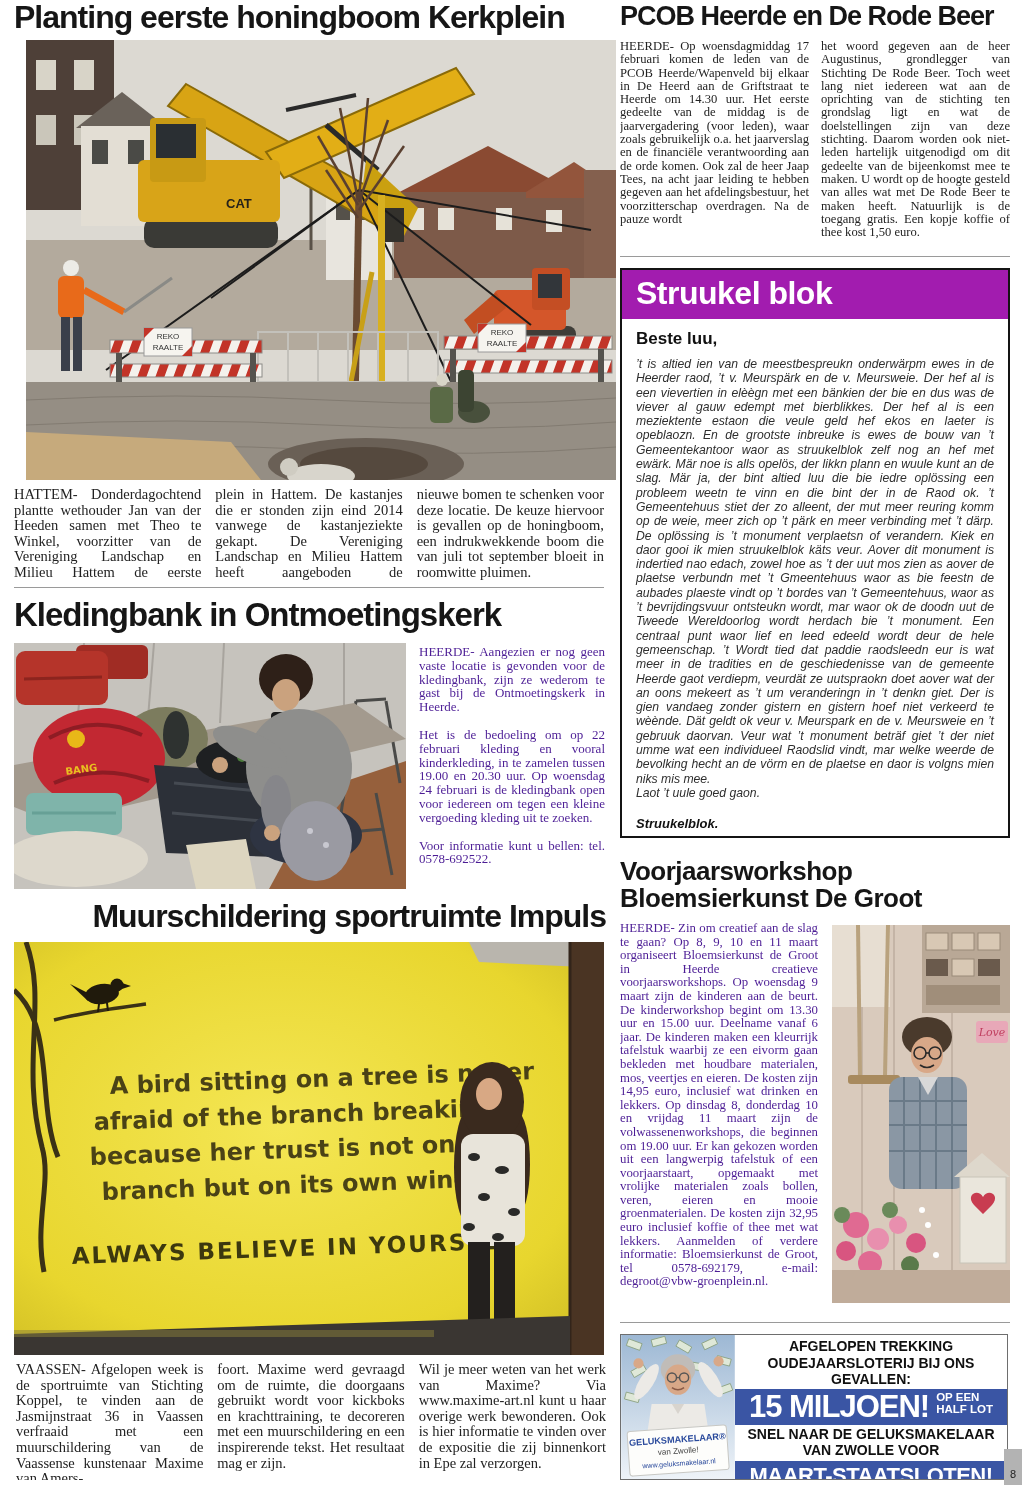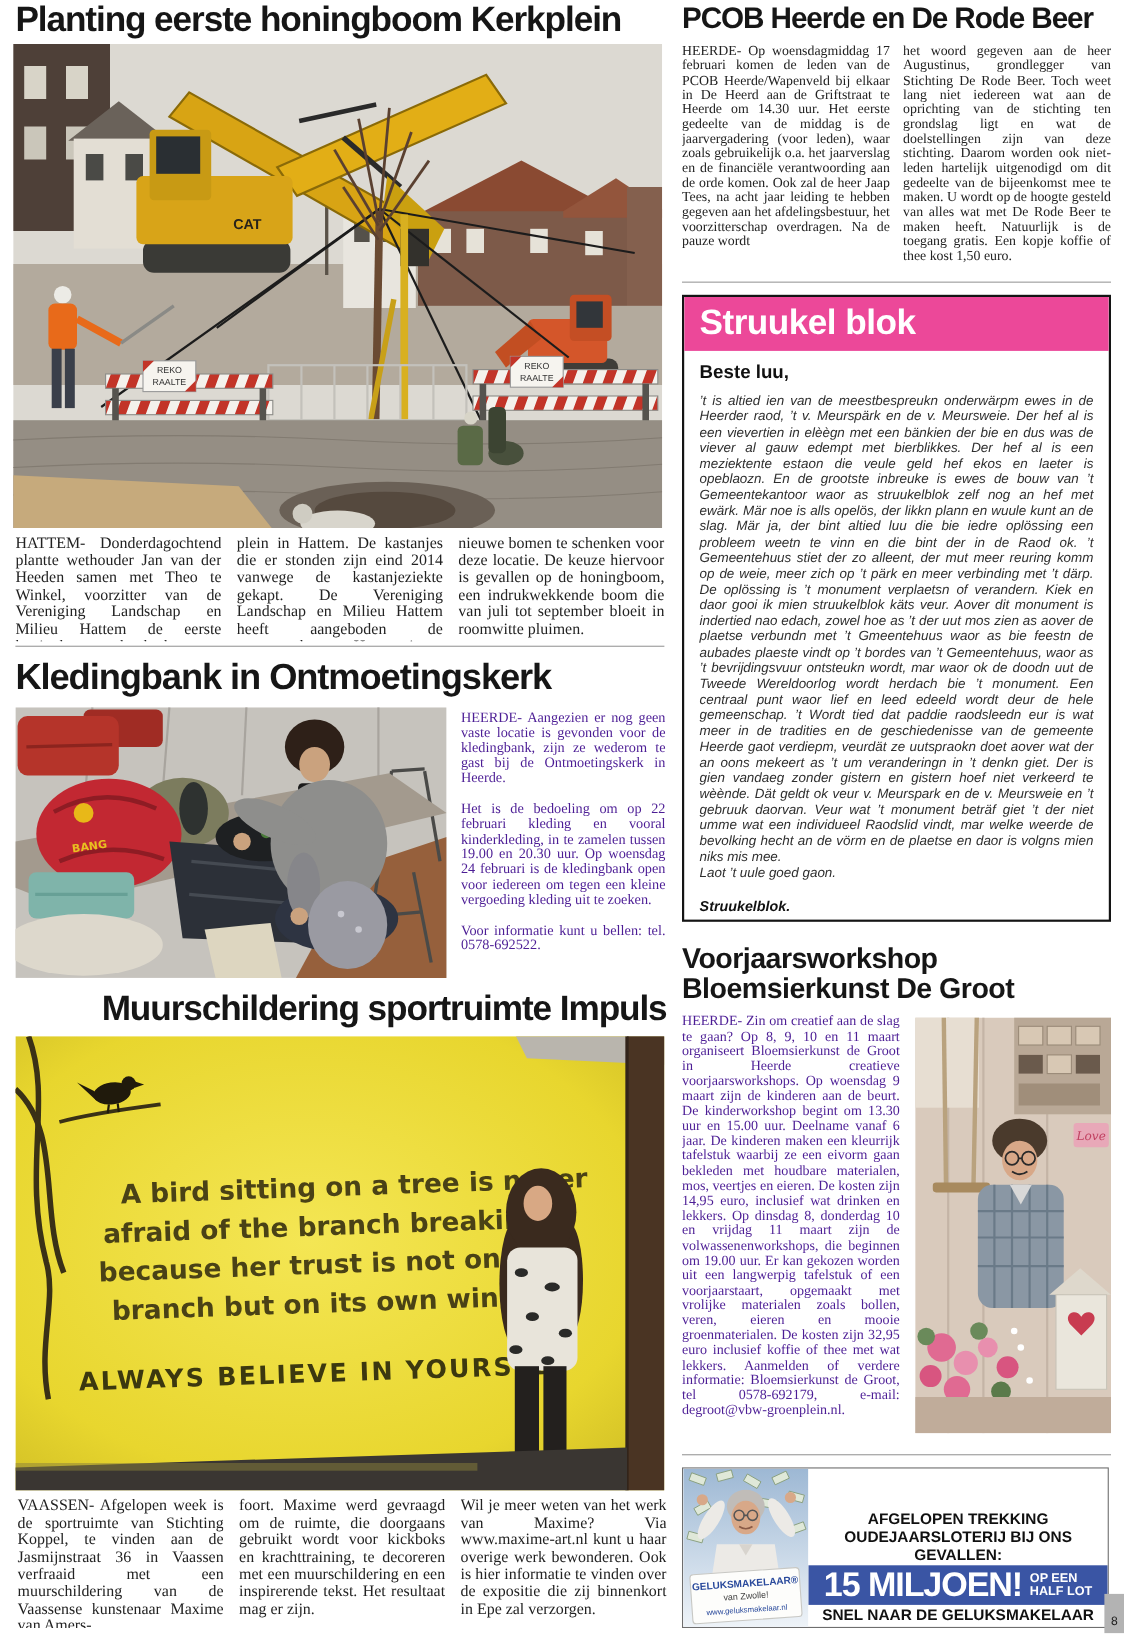--- a/index.html
+++ b/index.html
@@ -9,54 +9,54 @@
   .headline{font-family:"Liberation Sans",sans-serif;font-weight:bold;color:#161616;
             letter-spacing:-1px;line-height:1.04;}
   .bodytext{text-align:justify;color:#4c1d95;}
   .cols{display:flex;gap:14px;overflow:hidden;}
   .col{flex:1;text-align:justify;color:#222;overflow:hidden;}
   .rule{background:#9a9a9a;height:1px;}
   .fs-left{font-size:14.5px;line-height:15.6px;}
   .fs-right{font-size:12.6px;line-height:13.3px;}
   .fs-mid{font-size:13px;line-height:13.8px;}
   .struukel{border:2px solid #141414;background:#fff;overflow:hidden;}
-  .struukel-head{background:#ec4899;color:#fff;font-family:"Liberation Sans",sans-serif;
+  .struukel-head{background:#a21caf;color:#fff;font-family:"Liberation Sans",sans-serif;
                  font-weight:bold;font-size:32px;letter-spacing:-0.5px;
                  padding:5px 0 7px 14px;}
   .struukel-salut{font-family:"Liberation Sans",sans-serif;font-weight:bold;font-size:17px;
                   margin:10px 14px 8px 14px;color:#111;}
   .struukel-body{font-family:"Liberation Sans",sans-serif;font-style:italic;font-size:12.2px;
                  line-height:14.3px;color:#2e2e2e;margin:0 14px;text-align:justify;}
   .struukel-close{font-family:"Liberation Sans",sans-serif;font-style:italic;font-size:12.2px;
                   line-height:14.3px;color:#2e2e2e;margin:0 14px;}
   .struukel-sig{font-family:"Liberation Sans",sans-serif;font-style:italic;font-weight:bold;
                 font-size:13px;margin:16px 14px 0 14px;color:#111;}
   .ad{border:1px solid #6e6e6e;background:#fff;display:flex;overflow:hidden;}
   .ad-photo{width:114px;flex:none;}
   .ad-right{flex:1;display:flex;flex-direction:column;font-family:"Liberation Sans",sans-serif;}
   .ad-top,.ad-mid{text-align:center;font-weight:bold;color:#101010;font-size:14px;
                   line-height:16.5px;padding:1px 0;}
-  .ad-band1{background:#3a55a4;color:#fff;display:flex;align-items:center;justify-content:center;
+  .ad-band1{background:#3a55a4;color:#fff;display:flex;align-items:flex-start;justify-content:center;
             gap:7px;padding:2px 0;}
   .ad-band1 .big{font-weight:bold;font-size:31px;letter-spacing:-1px;line-height:32px;}
   .ad-band1 .small{font-weight:bold;font-size:11.5px;line-height:12px;text-align:left;}
   .ad-band2{background:#3a55a4;color:#fff;text-align:center;padding:3px 0 4px 0;margin-top:1px;}
   .ad-band2 .l1{font-weight:bold;font-size:22px;line-height:23px;letter-spacing:-0.5px;text-decoration:underline;}
   .pagenum{background:#b3b3b3;color:#222;font-family:"Liberation Sans",sans-serif;font-size:11px;
            display:flex;align-items:flex-end;justify-content:center;padding-bottom:5px;}
   svg{display:block;}
 </style>
 </head>
 <body>
 
 <div id="page">
 
   <div class="abs headline" style="left:14px;top:1px;width:592px;font-size:32px;">Planting eerste honingboom Kerkplein</div>
 
-  <div class="abs" style="left:12px;top:40px;width:590px;height:440px;">
+  <div class="abs" style="left:26px;top:40px;width:590px;height:440px;">
     <svg width="590" height="440" viewBox="0 0 590 440">
       <defs>
         <pattern id="rw" width="18" height="13" patternUnits="userSpaceOnUse" patternTransform="skewX(-20)">
           <rect width="18" height="13" fill="#f4f1ec"></rect>
             <rect width="9" height="13" fill="#c23428"></rect>
         </pattern>
       </defs>
       <rect width="590" height="440" fill="#dcd9d2"></rect>
       <rect y="200" width="590" height="110" fill="#b3aa9d"></rect>
 
@@ -470,21 +470,21 @@
         </g>
         <g transform="rotate(-4 56 112)">
           <rect x="7" y="92" width="98" height="44" rx="3" fill="#fdfdfb" stroke="#c8c8c4"></rect>
           <text x="56" y="106" text-anchor="middle" font-family="Liberation Sans, sans-serif" font-weight="bold" font-size="9" fill="#2a4a9c">GELUKSMAKELAAR®</text>
           <text x="56" y="117" text-anchor="middle" font-family="Liberation Sans, sans-serif" font-size="8" fill="#444">van Zwolle!</text>
           <text x="56" y="129" text-anchor="middle" font-family="Liberation Sans, sans-serif" font-size="7" fill="#2a4a9c">www.geluksmakelaar.nl</text>
         </g>
       </svg>
     </div>
     <div class="ad-right">
-      <div class="ad-top" style="padding-top:3px;margin-top:34px;">
+      <div class="ad-top" style="padding-top:3px;">
         <div>AFGELOPEN TREKKING</div>
         <div>OUDEJAARSLOTERIJ BIJ ONS GEVALLEN:</div>
       </div>
       <div class="ad-band1">
         <span class="big">15 MILJOEN!</span>
         <span class="small">
           <div>OP EEN</div>
           <div>HALF LOT</div>
         </span>
       </div>

